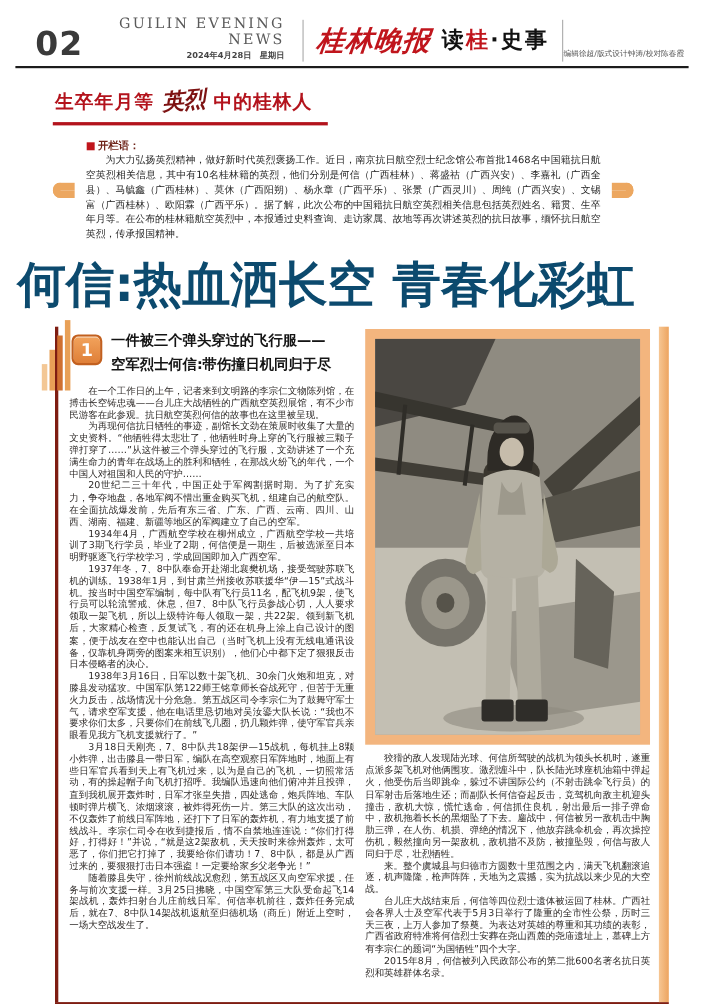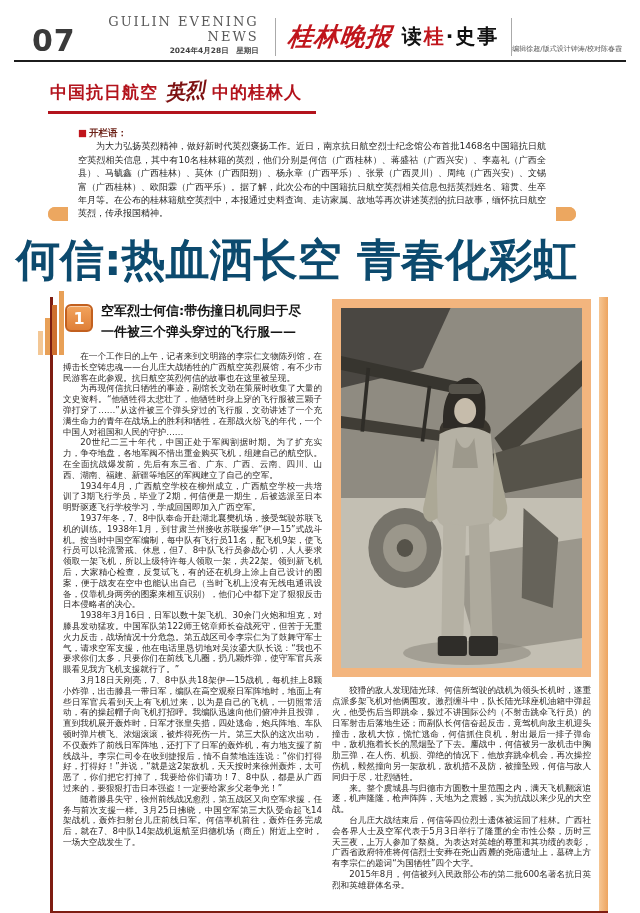--- a/index.html
+++ b/index.html
@@ -24,21 +24,21 @@
   .section-title .accent{color:#c0151c;}
   .credits{margin-left:auto;font-size:7px;color:#555;align-self:flex-end;padding-bottom:2px;white-space:nowrap;}
 
   
   .banner{margin:16px 0 0 34px;display:inline-block;border-bottom:3px solid #b3131c;padding:0 14px 6px 2px;}
   .banner .b1,.banner .b3{font-size:17px;font-weight:800;color:#b3131c;letter-spacing:1px;}
   .banner .b2{display:inline-block;font-family:"DejaVu Serif",serif;font-style:italic;font-weight:bold;
     font-size:20px;color:#7d1212;transform:rotate(-5deg);margin:0 7px;}
 
   
-  .intro{margin:12px 50px 0 34px;display:flex;align-items:flex-end;}
+  .intro{margin:12px 50px 0 34px;display:flex;align-items:center;}
   .bracket{width:13px;flex:0 0 13px;}
   .bracket.left{border:7px solid #eca760;border-right:none;border-radius:14px 0 0 14px;margin-right:10px;}
   .bracket.right{border:7px solid #eca760;border-left:none;border-radius:0 14px 14px 0;margin-left:10px;}
   .intro-text{flex:1;font-size:9px;line-height:13.4px;text-align:justify;color:#262626;}
   .intro-label{font-weight:bold;font-size:9.5px;color:#6e2318;margin-bottom:1px;}
   .intro-label .sq{color:#c0151c;margin-right:2px;}
   .intro-body{text-indent:2em;}
 
   
   .headline{margin:14px 0 0 2px;font-size:44px;font-weight:900;color:#0c4a6e;
@@ -77,35 +77,35 @@
   .caption{margin-top:7px;font-size:9px;font-weight:bold;color:#1d1d1d;}
   .right-text{margin-top:8px;}
 </style>
 </head>
 <body>
 
 <div class="page">
 
   
   <div class="header">
-    <span class="page-num">07</span>
+    <span class="page-num">02</span>
     <div class="mast-en">
       <div class="en">GUILIN  EVENING  NEWS</div>
       <div class="date">2024年4月28日　星期日</div>
     </div>
     <div class="header-center">
       <span class="cn-mast">桂林晚报</span>
       <span class="section-title"><span>读</span><span class="accent">桂</span><span>·史事</span></span>
     </div>
     <span class="credits">编辑徐超/版式设计钟涛/校对陈春霞</span>
   </div>
 
   
   <div class="banner">
-    <span class="b1">中国抗日航空</span><span class="b2">英烈</span><span class="b3">中的桂林人</span>
+    <span class="b1">生卒年月等</span><span class="b2">英烈</span><span class="b3">中的桂林人</span>
   </div>
 
   
   <div class="intro">
     <div class="bracket left"></div>
     <div class="intro-text">
       <div class="intro-label"><span class="sq">■</span><span>开栏语：</span></div>
       <div class="intro-body">为大力弘扬英烈精神，做好新时代英烈褒扬工作。近日，南京抗日航空烈士纪念馆公布首批1468名中国籍抗日航空英烈相关信息，其中有10名桂林籍的英烈，他们分别是何信（广西桂林）、蒋盛祜（广西兴安）、李嘉礼（广西全县）、马毓鑫（广西桂林）、莫休（广西阳朔）、杨永章（广西平乐）、张景（广西灵川）、周纯（广西兴安）、文锡富（广西桂林）、欧阳霖（广西平乐）。据了解，此次公布的中国籍抗日航空英烈相关信息包括英烈姓名、籍贯、生卒年月等。在公布的桂林籍航空英烈中，本报通过史料查询、走访家属、故地等再次讲述英烈的抗日故事，缅怀抗日航空英烈，传承报国精神。</div>
     </div>
     <div class="bracket right"></div>
@@ -124,22 +124,22 @@
       </div>
     <div class="box-top">
       <div class="left-rule"></div>
       <div class="content">
         <div class="columns">
 
           <div class="col">
             <div class="section-head">
               <div class="num-box">1</div>
               <div class="sec-titles">
+                <div>一件被三个弹头穿过的飞行服——</div>
                 <div>空军烈士何信:带伤撞日机同归于尽</div>
-                <div>一件被三个弹头穿过的飞行服——</div>
               </div>
             </div>
             <div class="body-text">
                 <p>在一个工作日的上午，记者来到文明路的李宗仁文物陈列馆，在搏击长空铸忠魂——台儿庄大战牺牲的广西航空英烈展馆，有不少市民游客在此参观。抗日航空英烈何信的故事也在这里被呈现。</p>
                 <p>为再现何信抗日牺牲的事迹，副馆长文劲在策展时收集了大量的文史资料。“他牺牲得太悲壮了，他牺牲时身上穿的飞行服被三颗子弹打穿了……”从这件被三个弹头穿过的飞行服，文劲讲述了一个充满生命力的青年在战场上的胜利和牺牲，在那战火纷飞的年代，一个中国人对祖国和人民的守护……</p>
                 <p>20世纪二三十年代，中国正处于军阀割据时期。为了扩充实力，争夺地盘，各地军阀不惜出重金购买飞机，组建自己的航空队。在全面抗战爆发前，先后有东三省、广东、广西、云南、四川、山西、湖南、福建、新疆等地区的军阀建立了自己的空军。</p>
                 <p>1934年4月，广西航空学校在柳州成立，广西航空学校一共培训了3期飞行学员，毕业了2期，何信便是一期生，后被选派至日本明野驱逐飞行学校学习，学成回国即加入广西空军。</p>
                 <p>1937年冬，7、8中队奉命开赴湖北襄樊机场，接受驾驶苏联飞机的训练。1938年1月，到甘肃兰州接收苏联援华“伊—15”式战斗机。按当时中国空军编制，每中队有飞行员11名，配飞机9架，使飞行员可以轮流警戒、休息，但7、8中队飞行员参战心切，人人要求领取一架飞机，所以上级特许每人领取一架，共22架。领到新飞机后，大家精心检查，反复试飞，有的还在机身上涂上自己设计的图案，便于战友在空中也能认出自己（当时飞机上没有无线电通讯设备，仅靠机身两旁的图案来相互识别），他们心中都下定了狠狠反击日本侵略者的决心。</p>
                 <p>1938年3月16日，日军以数十架飞机、30余门火炮和坦克，对滕县发动猛攻。中国军队第122师王铭章师长奋战死守，但苦于无重火力反击，战场情况十分危急。第五战区司令李宗仁为了鼓舞守军士气，请求空军支援，他在电话里恳切地对吴汝鎏大队长说：“我也不要求你们太多，只要你们在前线飞几圈，扔几颗炸弹，使守军官兵亲眼看见我方飞机支援就行了。”</p>
                 <p>3月18日天刚亮，7、8中队共18架伊—15战机，每机挂上8颗小炸弹，出击滕县一带日军，编队在高空观察日军阵地时，地面上有些日军官兵看到天上有飞机过来，以为是自己的飞机，一切照常活动，有的操起帽子向飞机打招呼。我编队迅速向他们俯冲并且投弹，直到我机展开轰炸时，日军才张皇失措，四处逃命，炮兵阵地、车队顿时弹片横飞、浓烟滚滚，被炸得死伤一片。第三大队的这次出动，不仅轰炸了前线日军阵地，还打下了日军的轰炸机，有力地支援了前线战斗。李宗仁司令在收到捷报后，情不自禁地连连说：“你们打得好，打得好！”并说，“就是这2架敌机，天天按时来徐州轰炸，太可恶了，你们把它打掉了，我要给你们请功！7、8中队，都是从广西过来的，要狠狠打击日本强盗！一定要给家乡父老争光！”</p>

